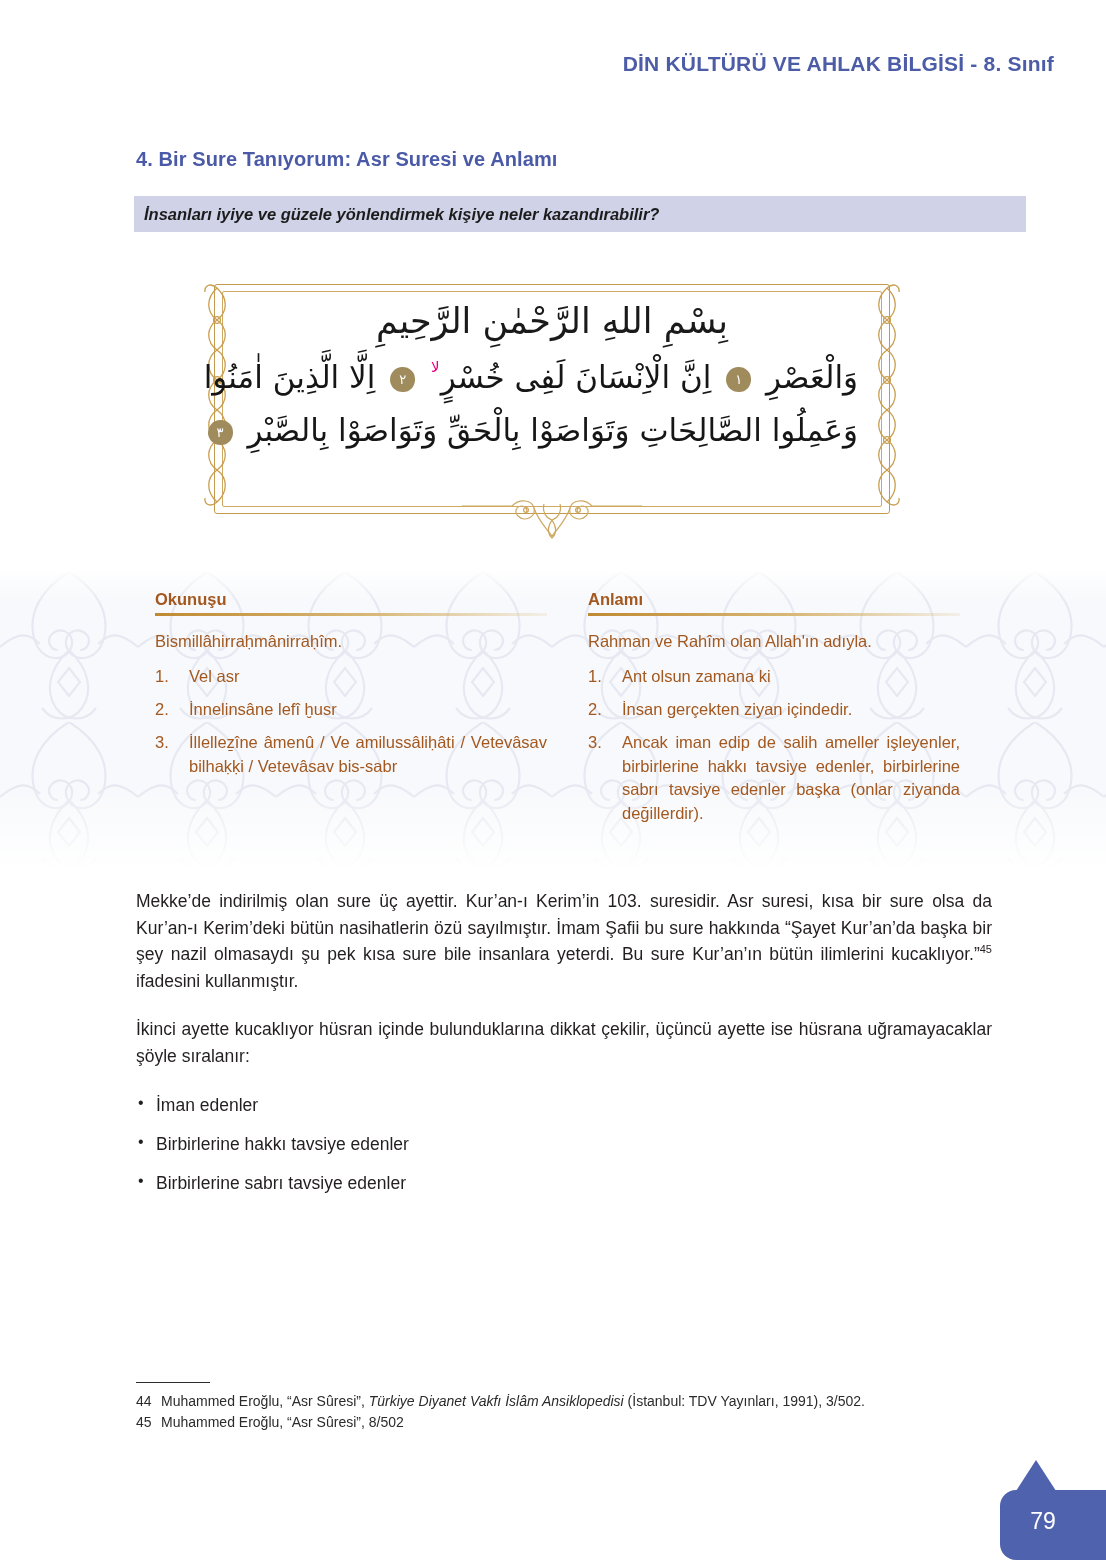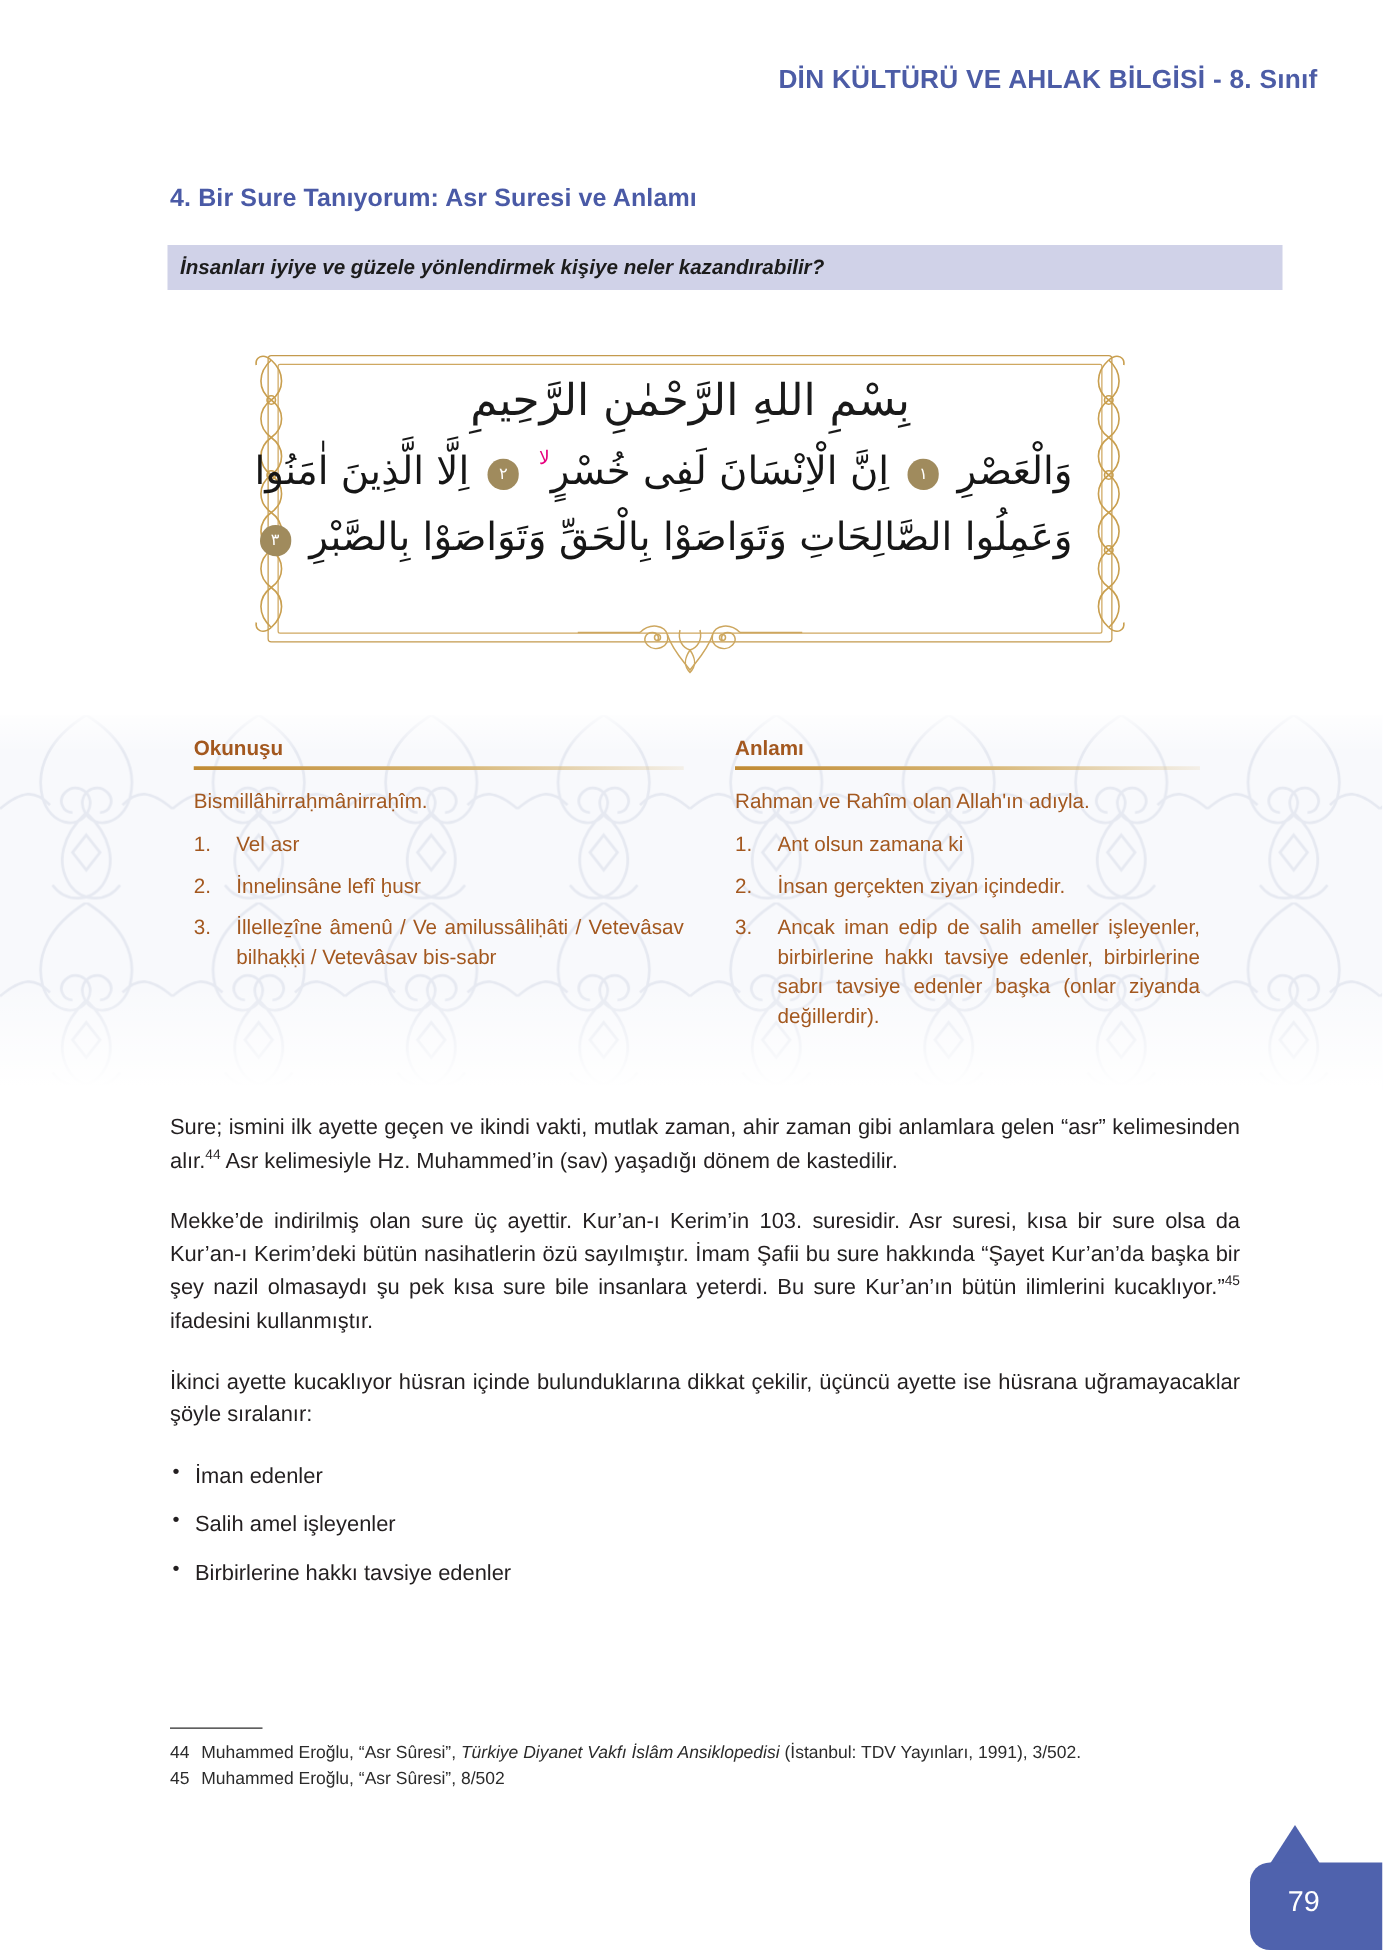--- a/index.html
+++ b/index.html
@@ -464,31 +464,30 @@
           <span class="t">Ancak iman edip de salih ameller işleyenler, birbirlerine hakkı tavsiye edenler, birbirlerine sabrı tavsiye edenler başka (onlar ziyanda değillerdir).</span>
         </li>
       </ul>
     </div>
 
   </div>
 </div>
 
 <div class="body-area">
 
-  <p class="justify"><span>Sure; ismini ilk ayette geçen ve ikindi vakti, mutlak zaman, ahir zaman gibi anlamlara gelen “asr” kelimesinden alır.</span><sup>44</sup><span> Asr kelimesiyle Hz. Muhammed’in (sav) yaşadığı dönem de kastedilir.</span></p>
 
   <p class="justify"><span>Mekke’de indirilmiş olan sure üç ayettir. Kur’an-ı Kerim’in 103. suresidir. Asr suresi, kısa bir sure olsa da Kur’an-ı Kerim’deki bütün nasihatlerin özü sayılmıştır. İmam Şafii bu sure hakkında “Şayet Kur’an’da başka bir şey nazil olmasaydı şu pek kısa sure bile insanlara yeterdi. Bu sure Kur’an’ın bütün ilimlerini kucaklıyor.”</span><sup>45</sup><span> ifadesini kullanmıştır.</span></p>
 
 
   <p class="justify">İkinci ayette kucaklıyor hüsran içinde bulunduklarına dikkat çekilir, üçüncü ayette ise hüsrana uğramayacaklar şöyle sıralanır:</p>
 
   <ul class="bullets">
     <li>İman edenler</li>
-    <li>Salih amel işleyenler</li>
     <li>Birbirlerine hakkı tavsiye edenler</li>
+    <li>Birbirlerine sabrı tavsiye edenler</li>
   </ul>
 </div>
 
 <div class="footnotes">
   <div class="fn-rule"></div>
 
   <div class="fn">
     <span class="fn-num">44</span>
     <span class="fn-txt"><span>Muhammed Eroğlu, “Asr Sûresi”, </span><i>Türkiye Diyanet Vakfı İslâm Ansiklopedisi</i><span> (İstanbul: TDV Yayınları, 1991), 3/502.</span></span>
   </div>

